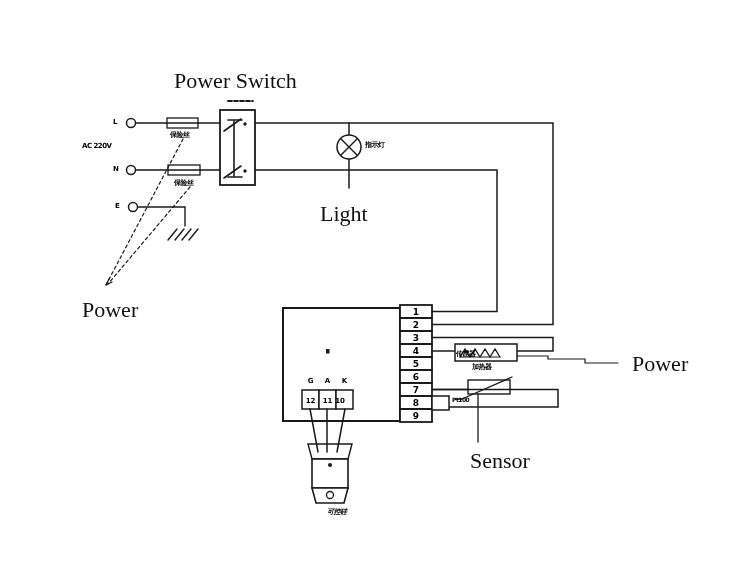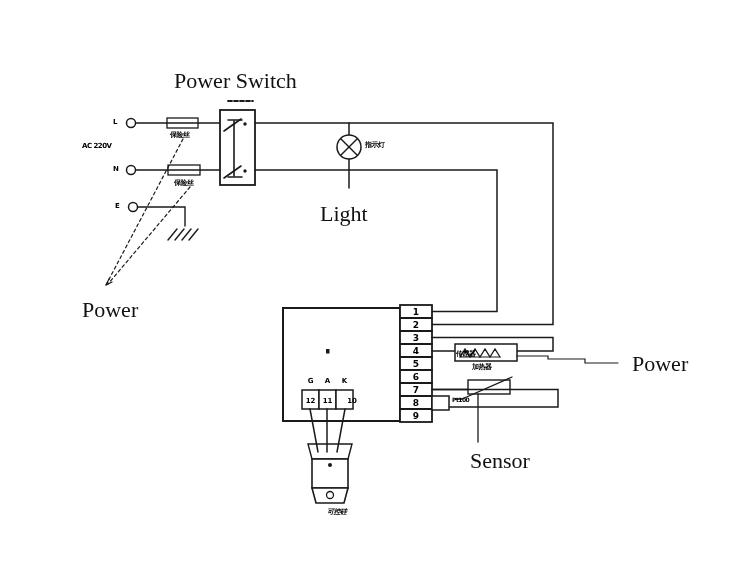--- a/index.html
+++ b/index.html
@@ -224,15 +224,15 @@
   <div class="tnum" style="top:385px;">7</div>
   <div class="tnum" style="top:398px;">8</div>
   <div class="tnum" style="top:411px;">9</div>
 
   <div class="pinlbl" style="left:304px;">G</div>
   <div class="pinlbl" style="left:321px;">A</div>
   <div class="pinlbl" style="left:338px;">K</div>
 
   <div class="pnum" style="left:302px;">12</div>
   <div class="pnum" style="left:319px;">11</div>
-  <div class="pnum" style="left:340px;text-align:right;">10</div>
+  <div class="pnum" style="left:328px;text-align:right;">10</div>
 
 </div>
 
 </body></html>

